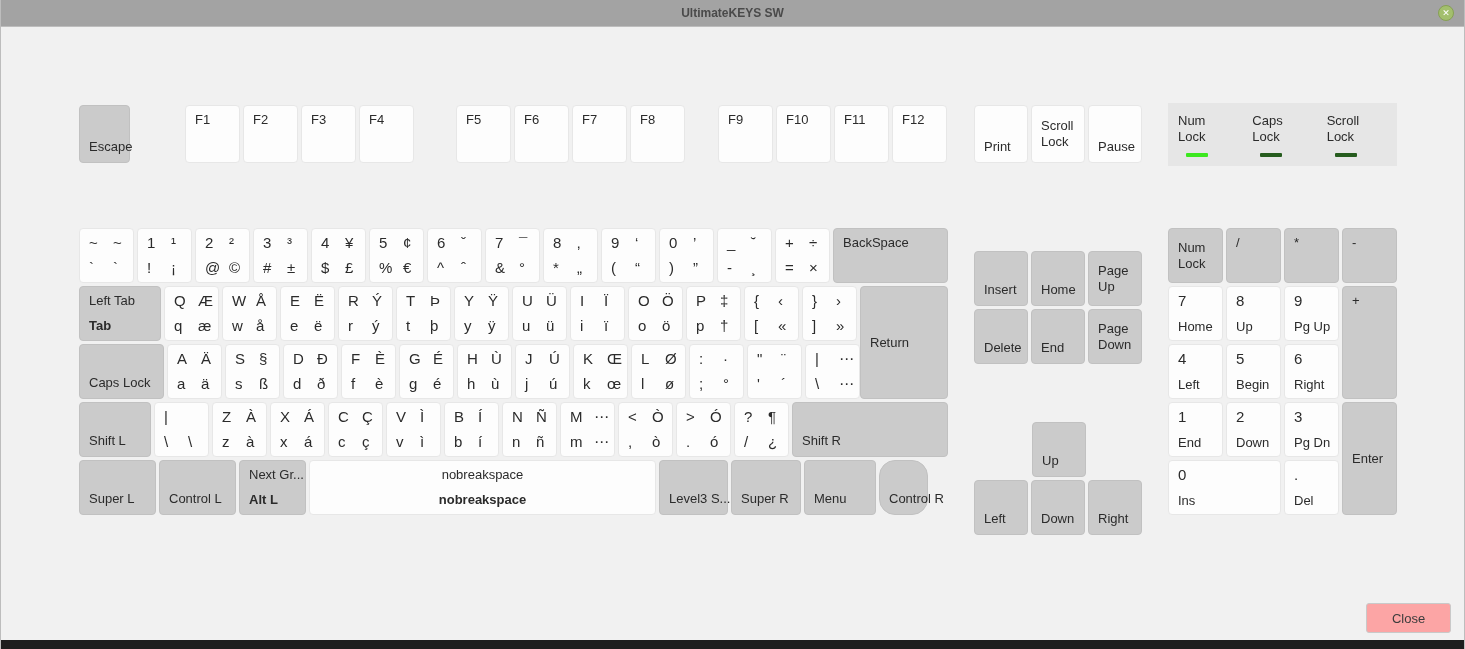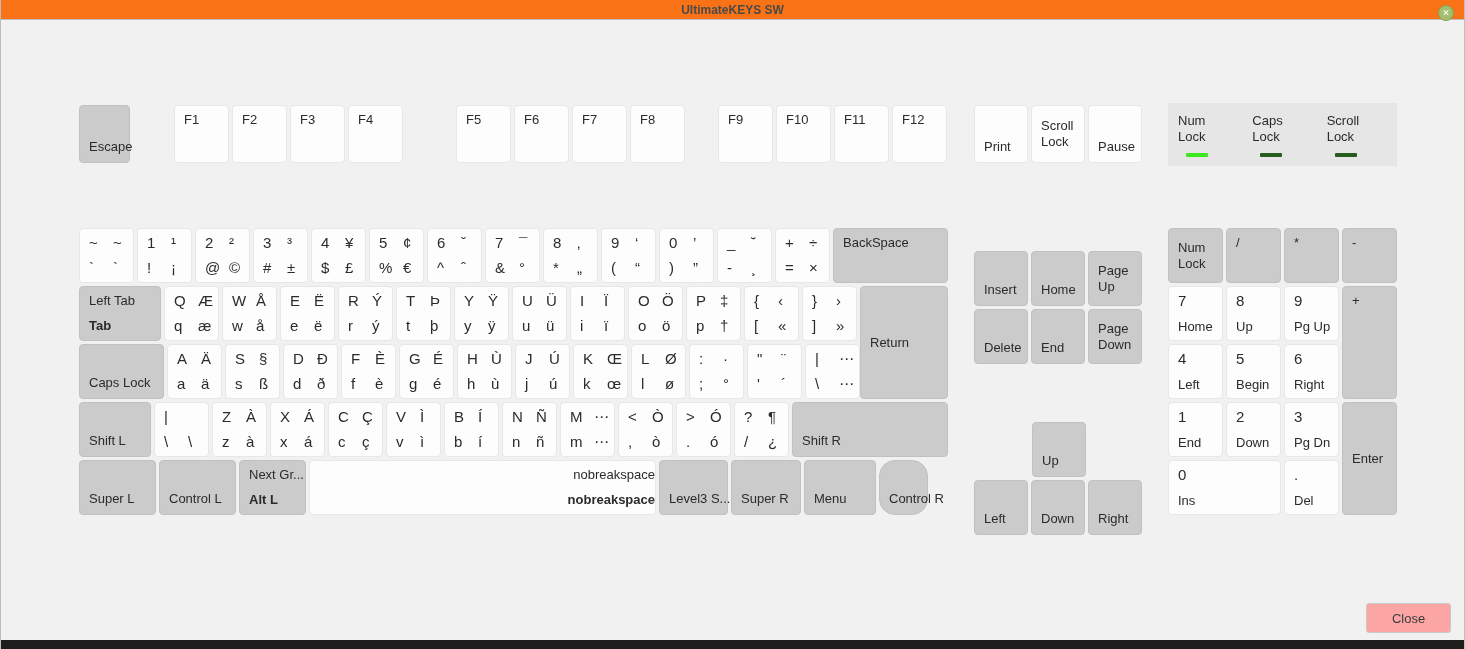--- a/index.html
+++ b/index.html
@@ -1,21 +1,21 @@
 <!DOCTYPE html>
 <html><head>
 <meta charset="utf-8">
 <style>
   * { margin:0; padding:0; box-sizing:border-box; }
   html,body { width:1465px; height:649px; }
   body { font-family:"Liberation Sans","DejaVu Sans",sans-serif; }
   .app { position:relative; width:1465px; height:649px; background:#f1f1f1; overflow:hidden;
          border-left:1px solid #bdbdbd; border-right:1px solid #bdbdbd; }
   
-  .titlebar { position:absolute; top:0; left:0; right:0; height:20px; background:#f97316;
+  .titlebar { position:absolute; top:0; left:0; right:0; height:27px; background:#a3a3a3;
               border-bottom:1px solid #bdbdbd; display:flex; align-items:center; justify-content:center; }
   .titlebar .title { font-size:12px; font-weight:bold; color:#4a4a4a; }
   .win-close { position:absolute; right:10px; top:5px; width:16px; height:16px; border-radius:50%;
                display:flex; align-items:center; justify-content:center; cursor:pointer;
                border:1px solid #87a054; }
   .win-close span { color:#ffffff; font-size:9px; font-weight:bold; line-height:1; }
   
   .key { position:relative; flex:none; width:55px; height:55px; background:#fdfdfd;
          border:1px solid #e7e7e7; border-radius:4px; color:#2b2b2b; }
   .key.gray { background:#cbcbcb; border-color:#c1c1c1; }
@@ -23,26 +23,26 @@
   .cell.tl { top:6px; left:9px; }
   .cell.tr { top:6px; left:33px; }
   .cell.bl { bottom:7px; left:9px; }
   .cell.br { bottom:7px; left:33px; }
   .klabel { position:absolute; font-size:13px; line-height:1.25; white-space:pre; }
   .la-top    { top:6px; left:9px; }
   .la-bottom { bottom:7px; left:9px; }
   .la-center { top:50%; left:9px; transform:translateY(-50%); }
   .kline { position:absolute; font-size:13px; line-height:1; left:9px; white-space:pre; }
   .kline1 { top:7px; } .kline2 { bottom:8px;font-weight:bold; }
-  .key.center-stack .kline { left:0; right:0; text-align:right; }
+  .key.center-stack .kline { left:0; right:0; text-align:center; }
   .krow { display:flex; gap:3px; height:55px; margin-bottom:3px; }
   
   .fngroup { position:absolute; top:105px; display:flex; gap:3px; }
   .fngroup .key { height:58px; }
-  #fn-esc { left:78px; } #fn-g0 { left:173px; } #fn-g1 { left:455px; } #fn-g2 { left:717px; }
+  #fn-esc { left:78px; } #fn-g0 { left:184px; } #fn-g1 { left:455px; } #fn-g2 { left:717px; }
   #fn-sys { left:973px; } #fn-sys .key { width:54px; }
   #main-kb { position:absolute; left:78px; top:228px; }
   #nav-cluster { position:absolute; left:973px; top:228px; }
   #nav-cluster .key { width:54px;margin-top:23px; }
   #nav-up { margin-top:58px; margin-left:58px; }
   #numpad { position:absolute; left:1167px; top:228px; }
   #numpad .cell.bl { font-size:13px; }
   
   [data-key="escape"] { width:51px; }
   [data-key="backspace"] { width:115px; }

